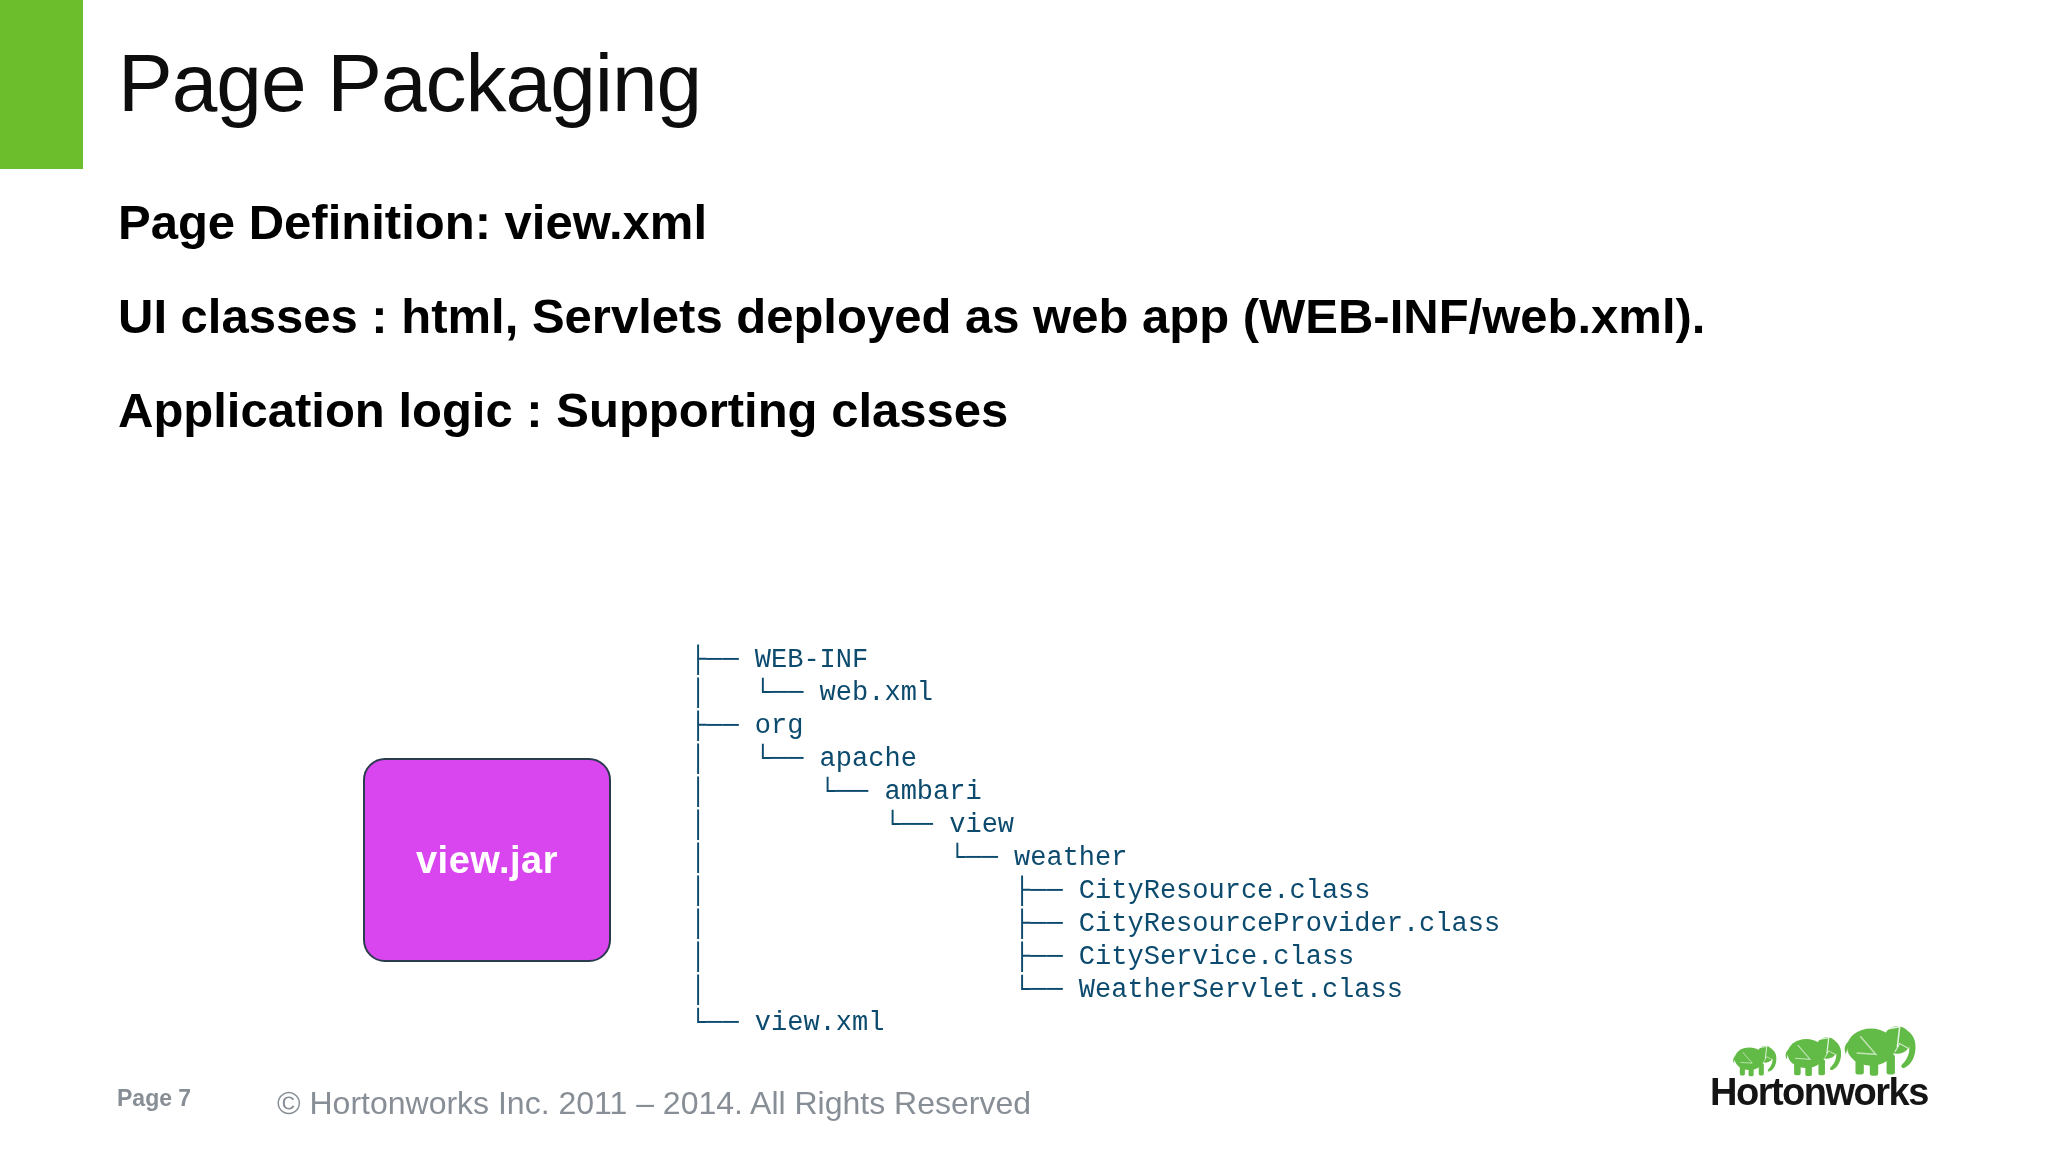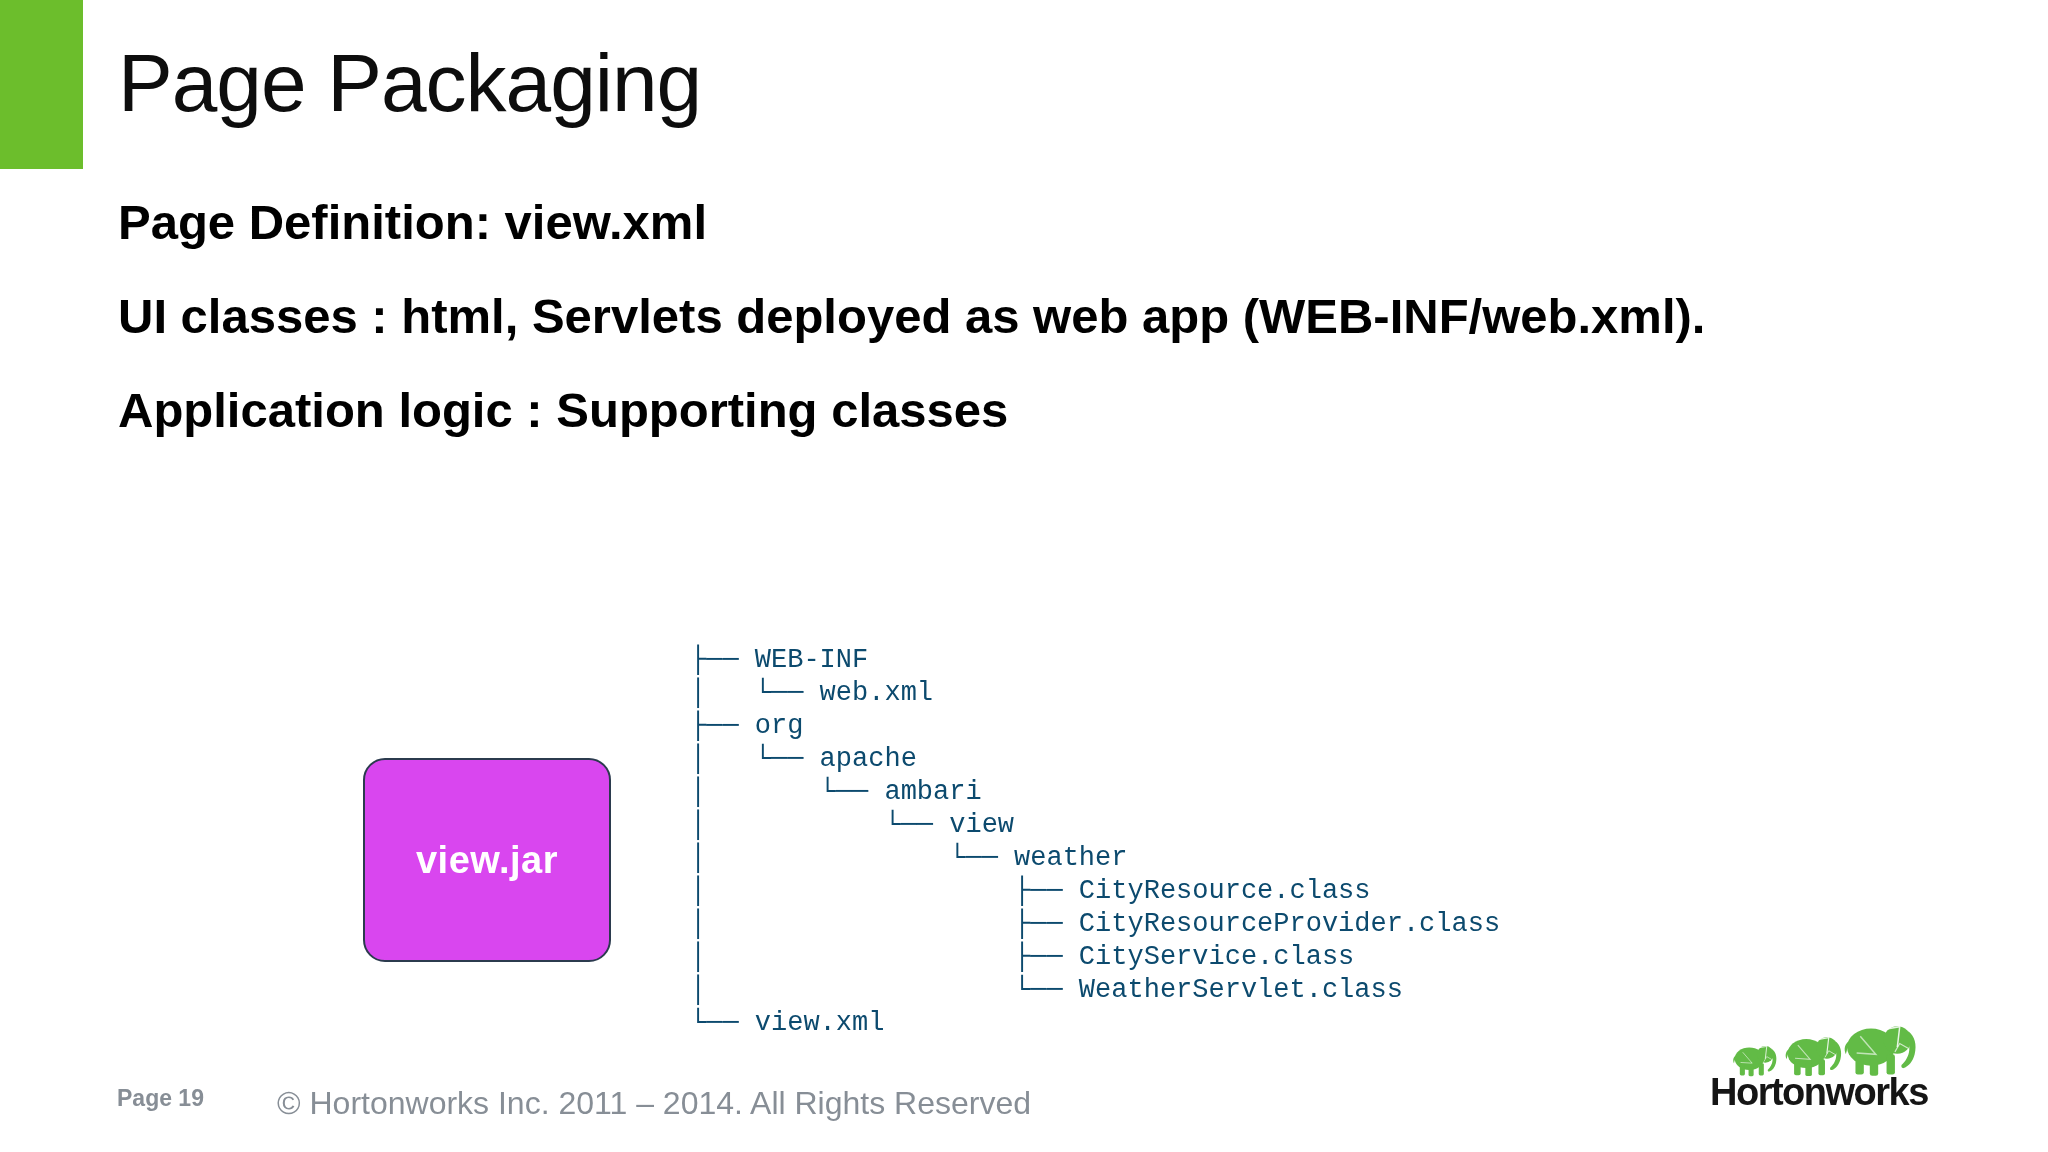--- a/index.html
+++ b/index.html
@@ -109,21 +109,21 @@
 │   └── apache
 │       └── ambari
 │           └── view
 │               └── weather
 │                   ├── CityResource.class
 │                   ├── CityResourceProvider.class
 │                   ├── CityService.class
 │                   └── WeatherServlet.class
 └── view.xml</pre>
 
-  <div class="page-num">Page 19</div>
+  <div class="page-num">Page 7</div>
   <div class="copyright">© Hortonworks Inc. 2011 – 2014. All Rights Reserved</div>
 
   <div class="logo">
     <svg viewBox="0 0 300 100" aria-hidden="true">
       <defs>
         <g id="elephant">
           <path d="M12 40 C4 44 2 54 6 62 C8 56 8 48 16 44 Z"></path>
           <ellipse cx="48" cy="50" rx="40" ry="31"></ellipse>
           <rect x="22" y="66" width="14" height="30" rx="4"></rect>
           <rect x="46" y="70" width="14" height="28" rx="4"></rect>

